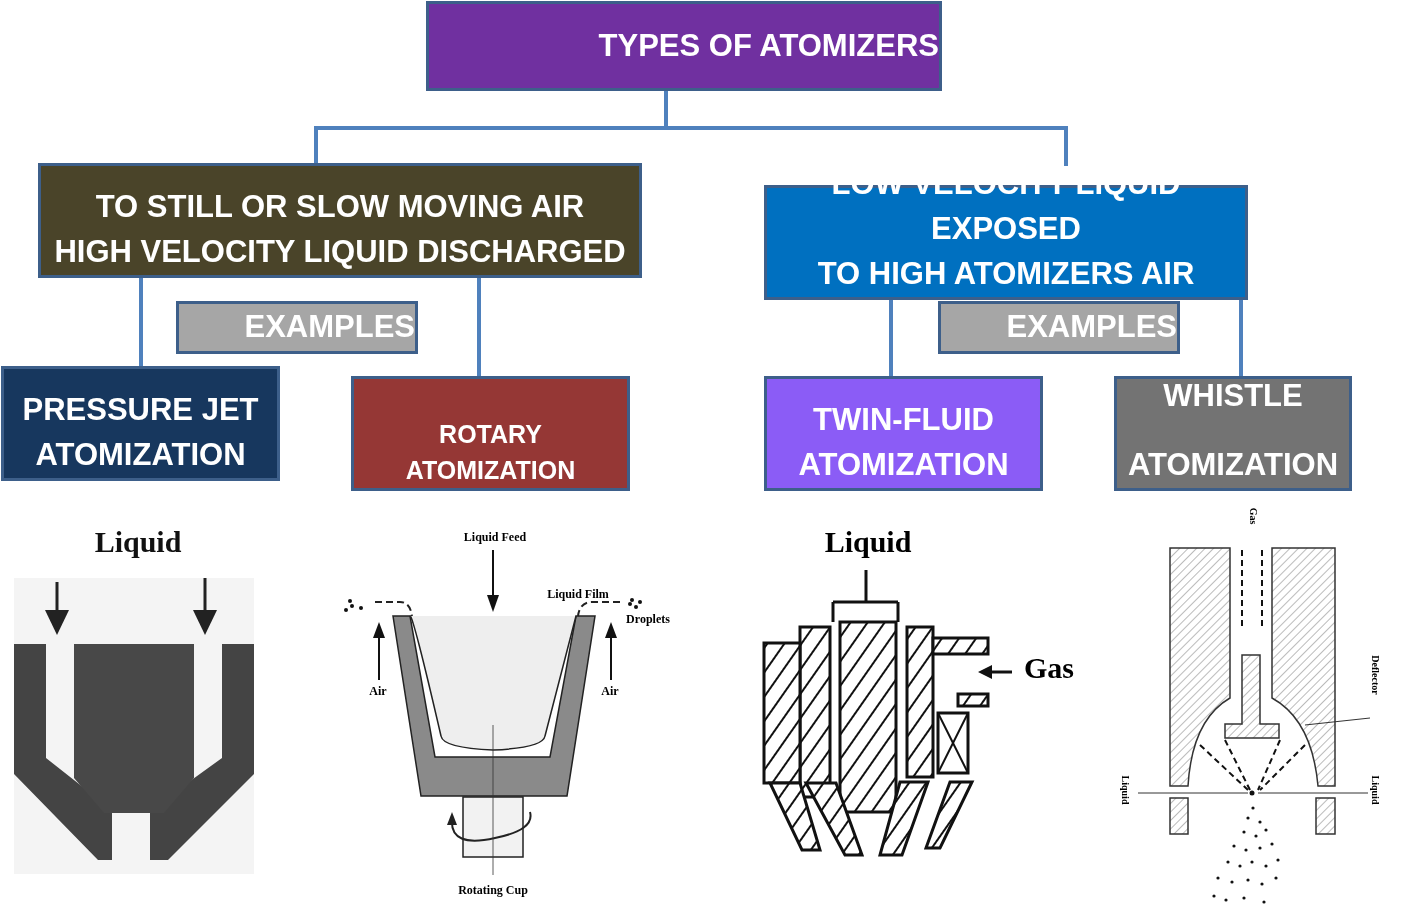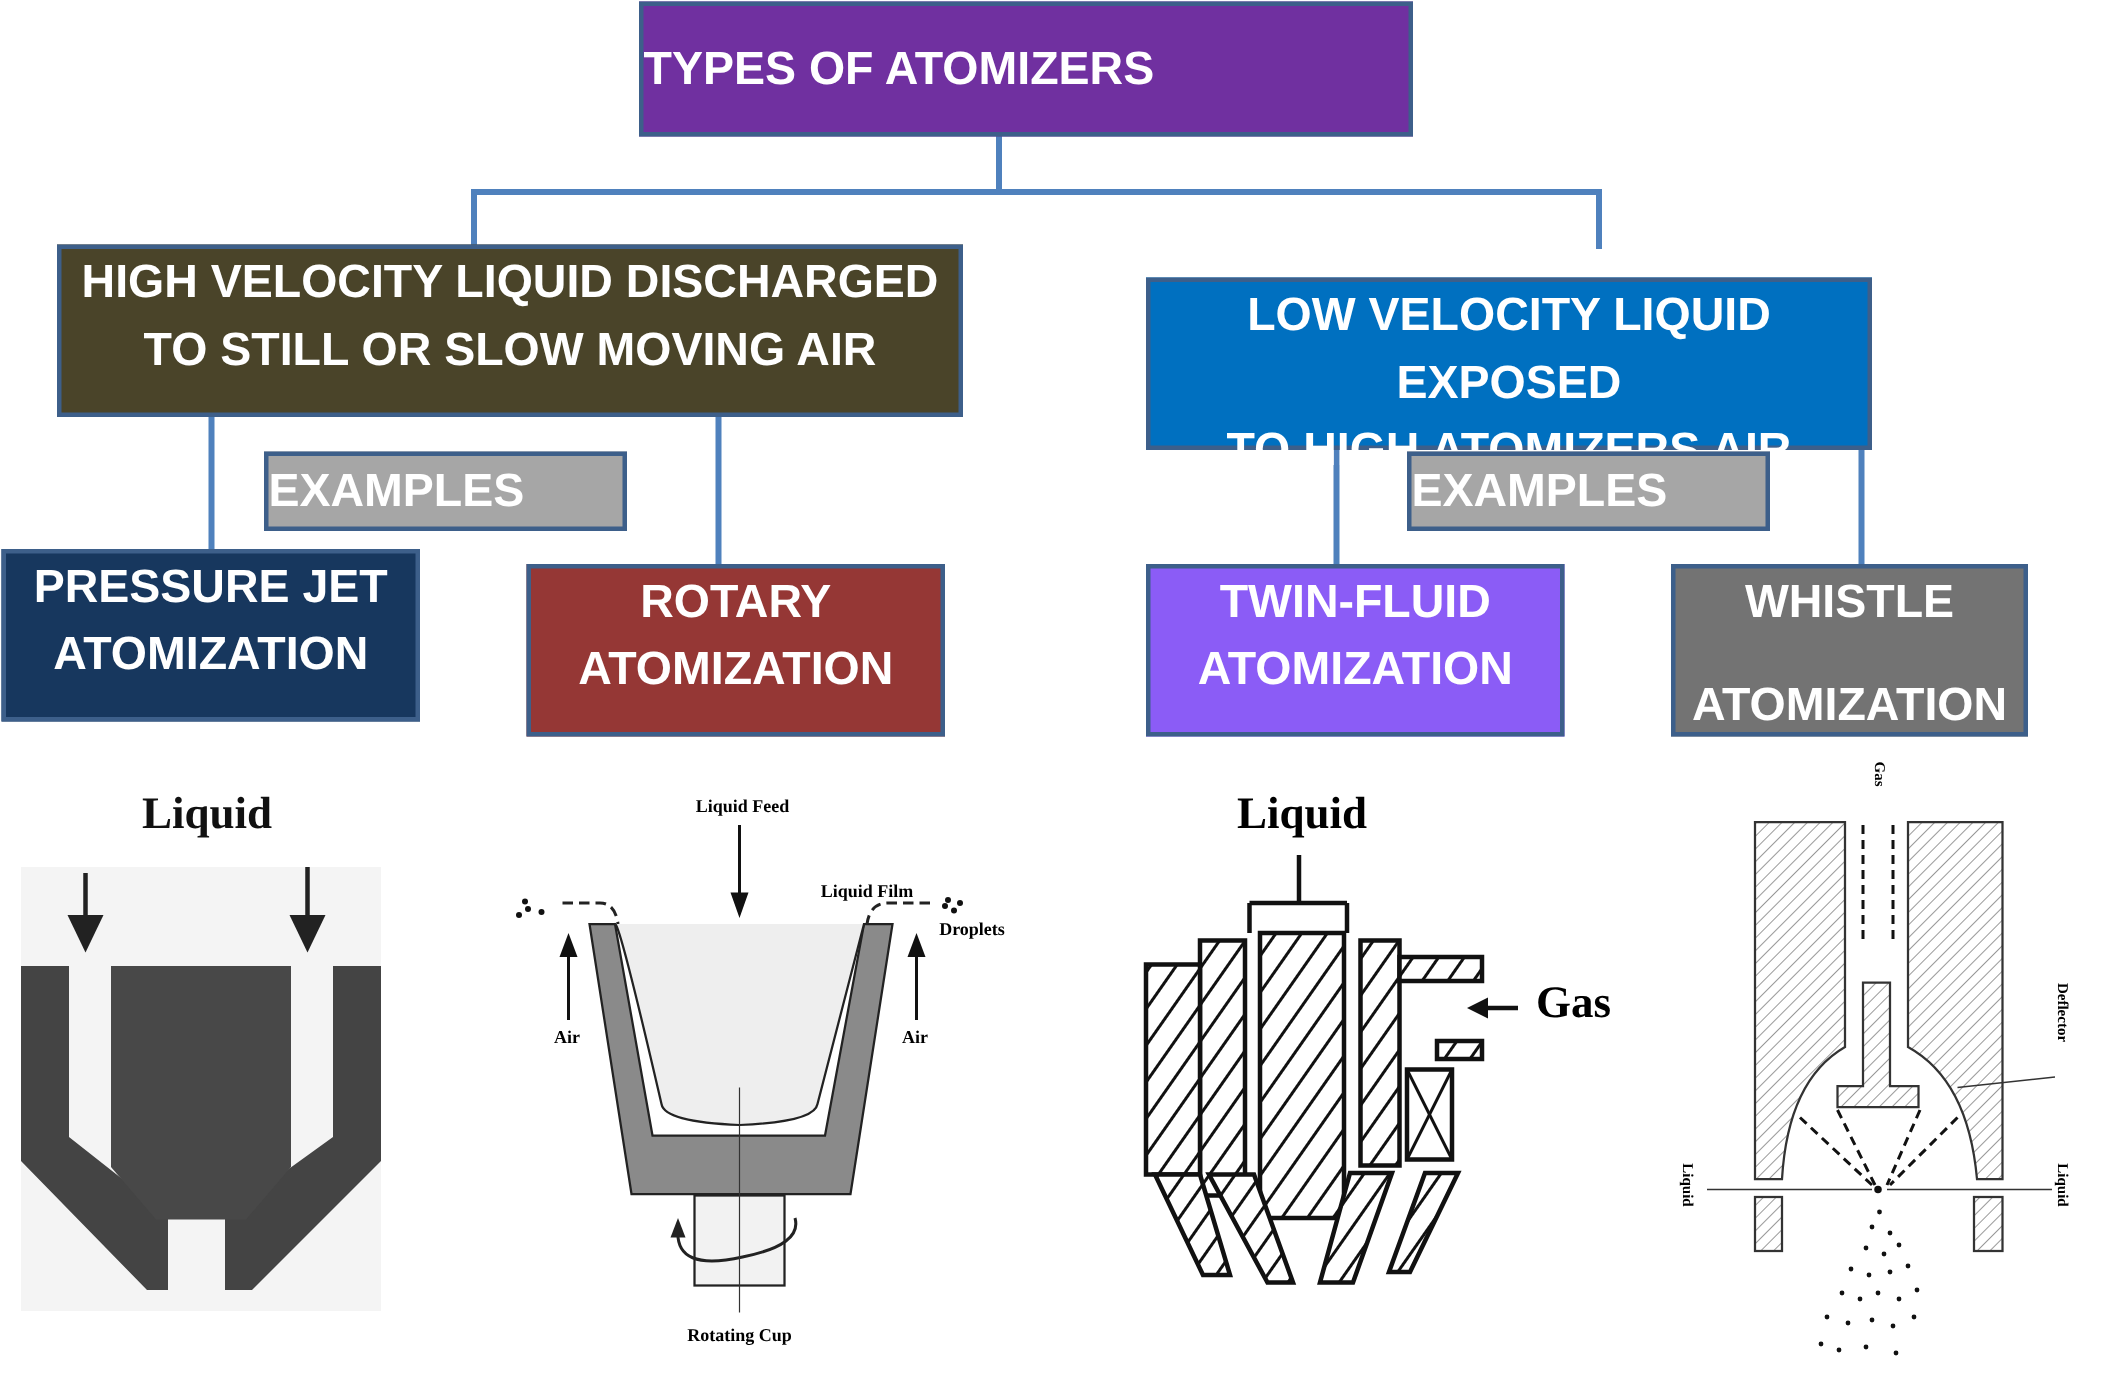--- a/index.html
+++ b/index.html
@@ -1,17 +1,17 @@
 <!DOCTYPE html>
 <html><head>
 <meta charset="utf-8">
 <style>
   html,body{margin:0;padding:0;background:#fff;}
   body{width:1406px;height:918px;position:relative;overflow:hidden;font-family:"Liberation Sans",sans-serif;}
-  .box{position:absolute;box-sizing:border-box;border:3px solid #3d5f8a;color:#fff;font-weight:bold;display:flex;align-items:center;justify-content:flex-start;text-align:center;line-height:1.45;}
+  .box{position:absolute;box-sizing:border-box;border:3px solid #3d5f8a;color:#fff;font-weight:bold;display:flex;align-items:center;justify-content:flex-end;text-align:center;line-height:1.45;}
   .line{position:absolute;background:#4f81bd;}
   .fig{position:absolute;}
   svg text{font-family:"Liberation Serif",serif;font-weight:bold;}
 </style>
 </head>
 <body>
 
 <div class="line" style="left:664px;top:90px;width:4px;height:38px;"></div>
 <div class="line" style="left:314px;top:126px;width:754px;height:4px;"></div>
 <div class="line" style="left:314px;top:126px;width:4px;height:40px;"></div>
@@ -19,40 +19,40 @@
 <div class="line" style="left:139px;top:276px;width:4px;height:102px;"></div>
 <div class="line" style="left:477px;top:276px;width:4px;height:102px;"></div>
 <div class="line" style="left:889px;top:276px;width:4px;height:102px;"></div>
 <div class="line" style="left:1239px;top:276px;width:4px;height:102px;"></div>
 
 <div class="box" style="left:426px;top:1px;width:516px;height:90px;background:#7030a0;font-size:31px;">
   <span>TYPES OF ATOMIZERS</span>
 </div>
 
 <div class="box" style="left:38px;top:163px;width:604px;height:115px;background:#4a4429;font-size:31px;flex-direction:column;">
+  <span>TO STILL OR SLOW MOVING AIR</span>
   <span>HIGH VELOCITY LIQUID DISCHARGED</span>
-  <span>TO STILL OR SLOW MOVING AIR</span>
 </div>
 <div class="box" style="left:764px;top:163px;width:484px;height:115px;background:#0070c0;font-size:31px;flex-direction:column;margin-top:22px;">
   <span>LOW VELOCITY LIQUID EXPOSED</span>
   <span>TO HIGH ATOMIZERS AIR</span>
 </div>
 
 <div class="box" style="left:176px;top:301px;width:242px;height:53px;background:#a6a6a6;font-size:31px;">
   <span>EXAMPLES</span>
 </div>
 <div class="box" style="left:938px;top:301px;width:242px;height:53px;background:#a6a6a6;font-size:31px;">
   <span>EXAMPLES</span>
 </div>
 
 <div class="box" style="left:1px;top:366px;width:279px;height:115px;background:#17375e;font-size:31px;flex-direction:column;">
   <span>PRESSURE JET</span>
   <span>ATOMIZATION</span>
 </div>
-<div class="box" style="left:351px;top:376px;width:279px;height:115px;background:#953735;font-size:31px;flex-direction:column;">
+<div class="box" style="left:351px;top:376px;width:279px;height:115px;background:#953735;font-size:25px;flex-direction:column;">
   <span>ROTARY</span>
   <span>ATOMIZATION</span>
 </div>
 <div class="box" style="left:764px;top:376px;width:279px;height:115px;background:#8b5cf6;font-size:31px;flex-direction:column;">
   <span>TWIN-FLUID</span>
   <span>ATOMIZATION</span>
 </div>
 <div class="box" style="left:1114px;top:376px;width:238px;height:115px;background:#737373;font-size:31px;flex-direction:column;gap:24px;">
   <span>WHISTLE</span>
   <span>ATOMIZATION</span>

